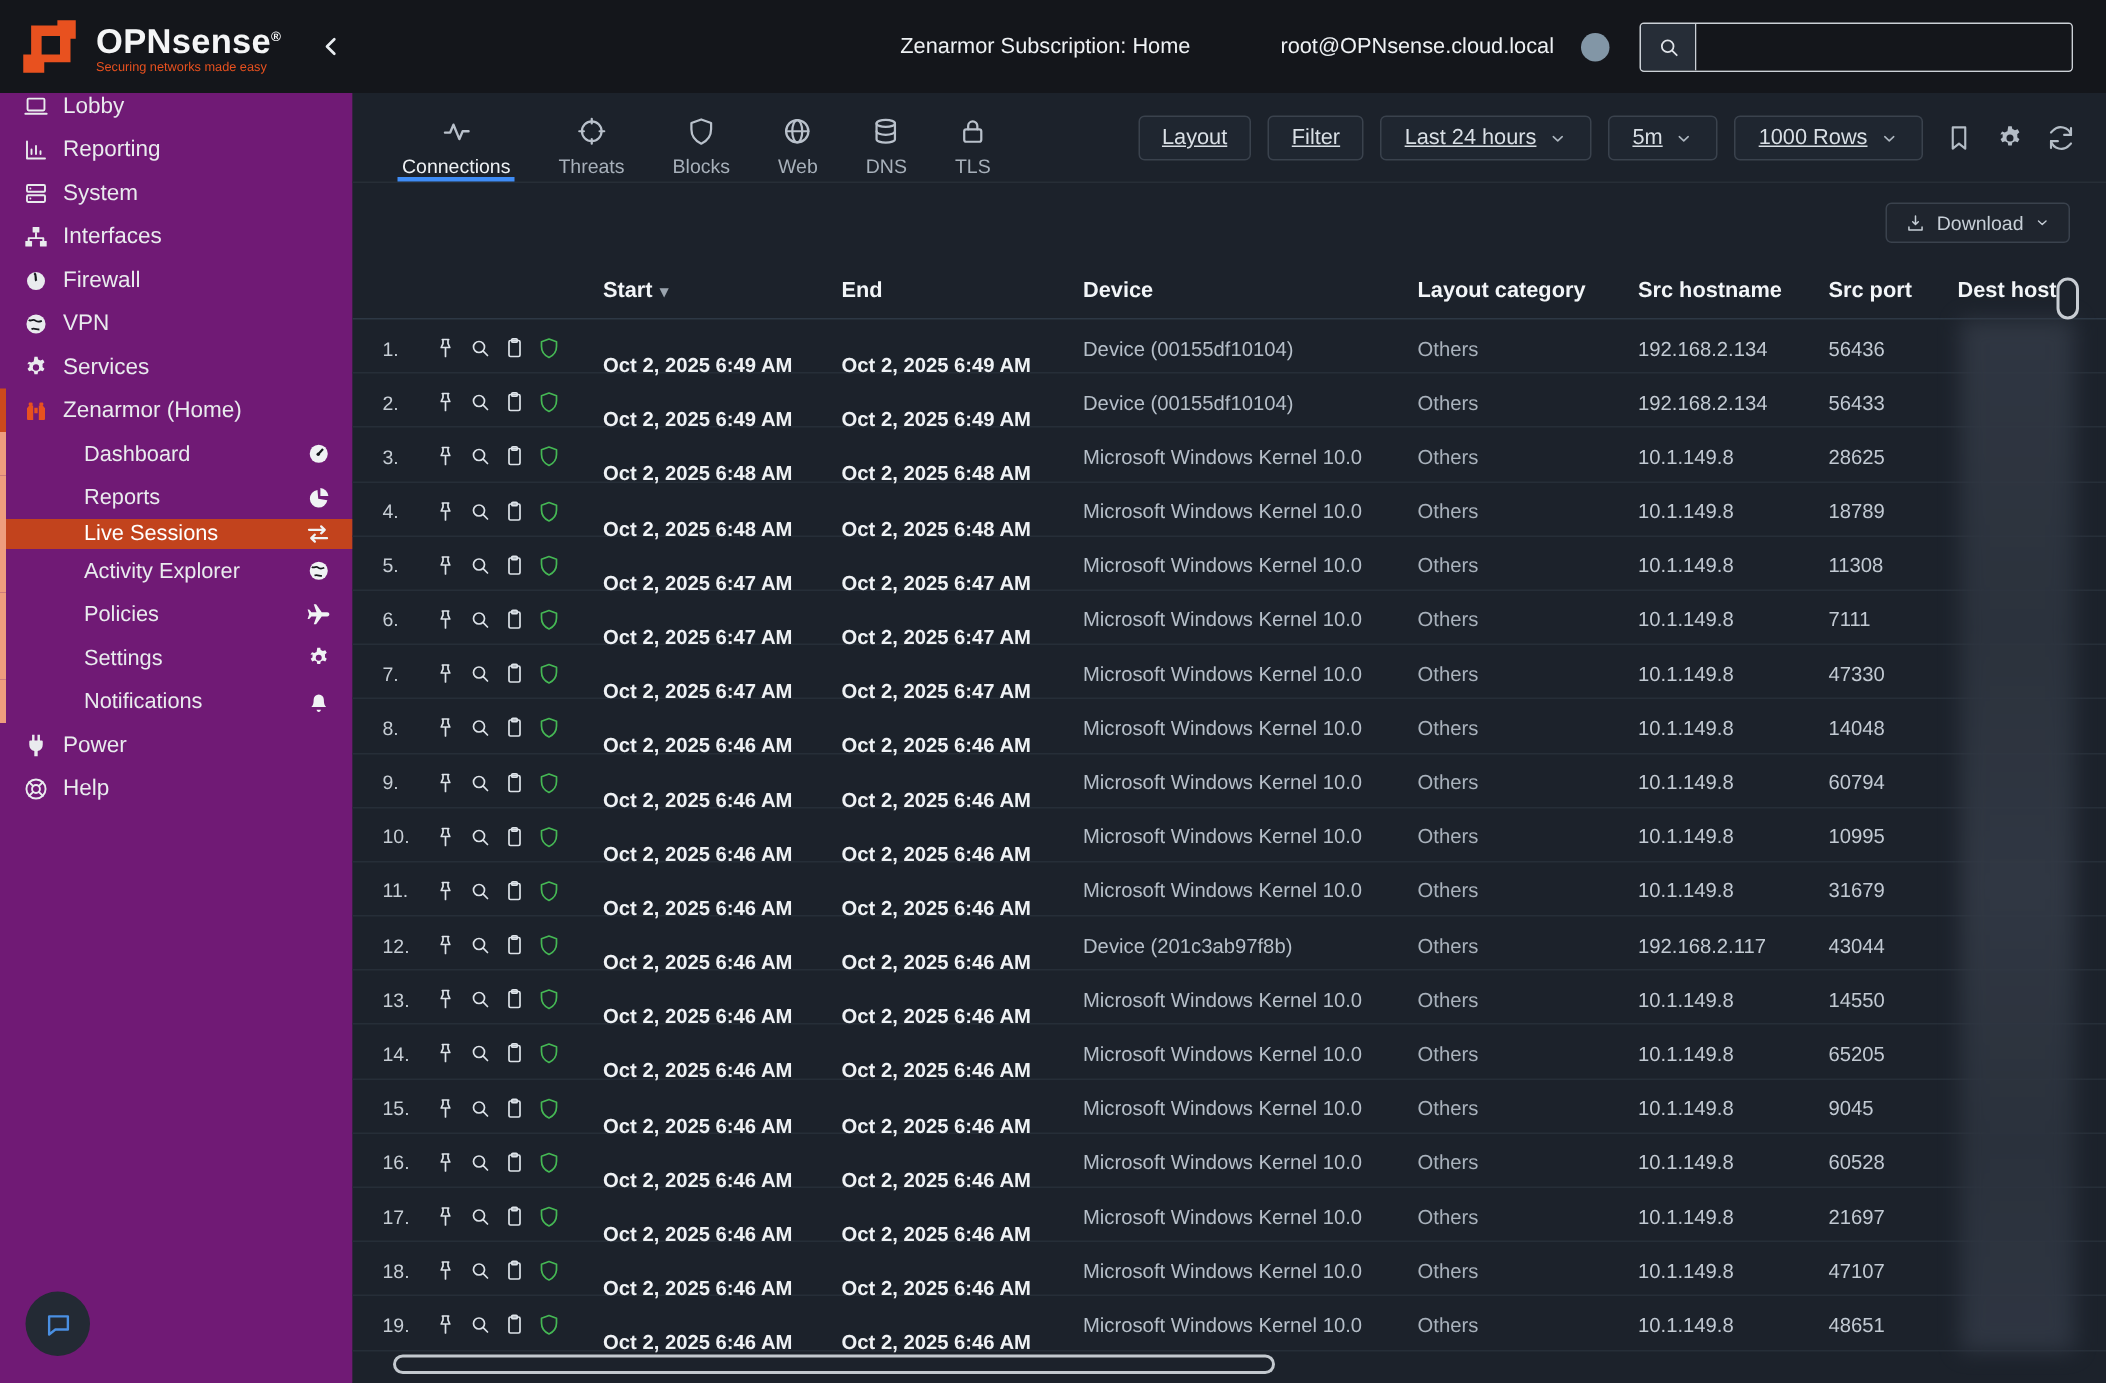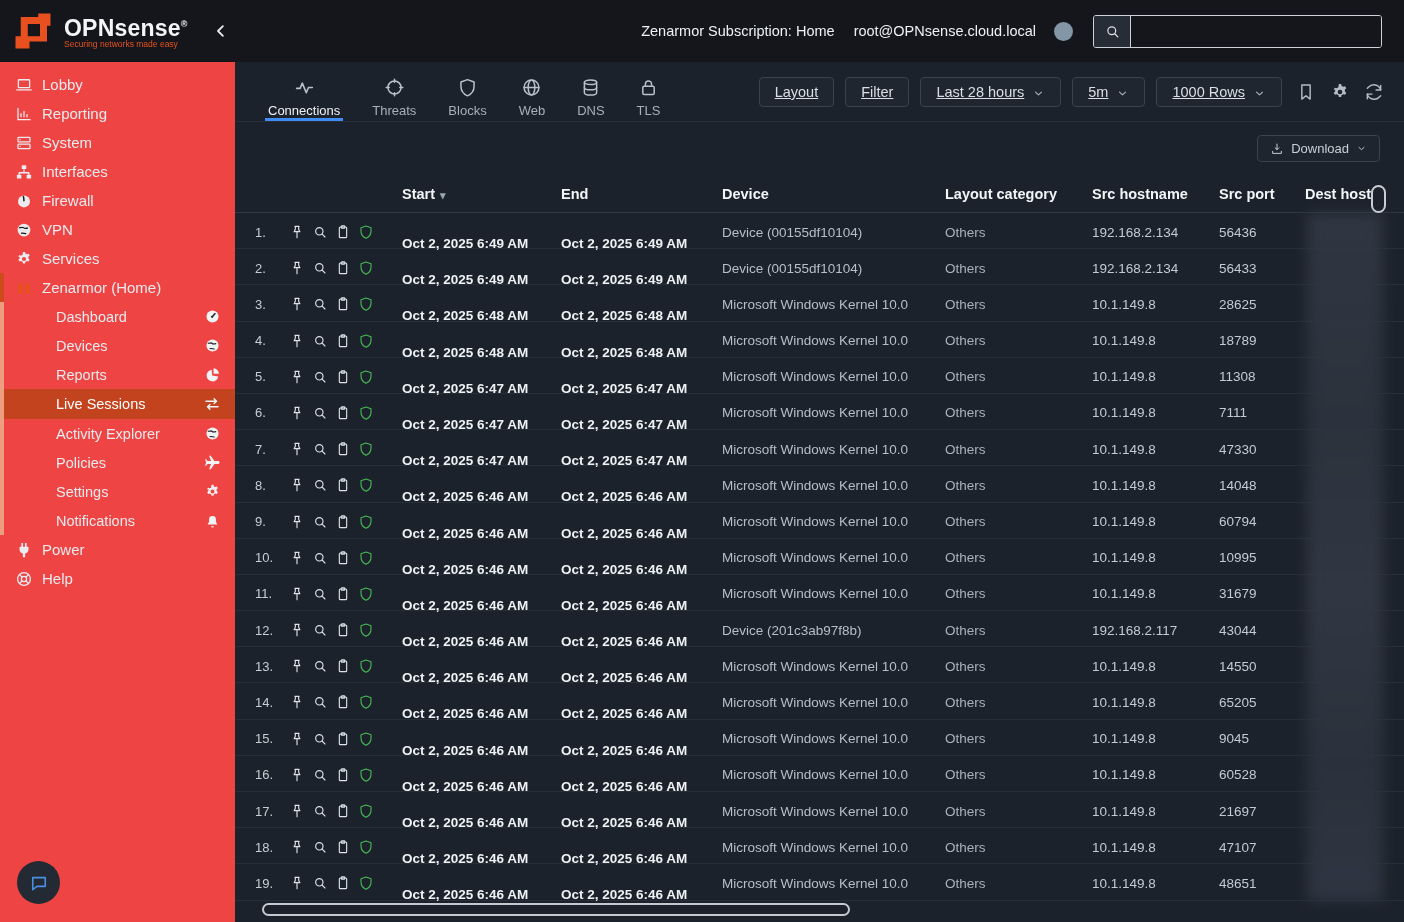--- a/index.html
+++ b/index.html
@@ -14,42 +14,42 @@
   .topbar { position:fixed; top:0; left:0; width:1404px; height:62px; background:#14161b;
     display:flex; align-items:center; z-index:50; }
   .brand { display:flex; align-items:center; margin-left:12px; }
   .brand-text { margin-left:10px; }
   .brand-name { color:#f4f5f6; font-size:23px; font-weight:bold; letter-spacing:.2px; line-height:22px;text-align:center; }
   .brand-name sup { font-size:9px; }
   .brand-tagline { color:#e8511f; font-size:8.5px; margin-top:1px; }
   .collapse-btn { color:#e9edf1; font-size:20px; margin-left:24px; cursor:pointer; line-height:0; }
   .topbar-right { margin-left:auto; display:flex; align-items:center; }
   .subscription { color:#eef1f4; font-size:14.5px; }
-  .username { color:#eef1f4; font-size:14.5px; margin-left:19px; }
+  .username { color:#eef1f4; font-size:14.5px; margin-left:60px; }
   .status-dot { width:19px; height:19px; border-radius:50%; background:#8296a6; margin-left:18px; }
   .searchbox { display:flex; align-items:stretch; margin-left:20px; margin-right:22px;
     width:289px; height:33px; border:1px solid #ccd1d7; border-radius:3px; overflow:hidden; }
   .searchbox .sicon { width:37px; background:#262d37; border-right:1px solid #ccd1d7;
     display:flex; align-items:center; justify-content:center; color:#dfe3e8; }
   .searchbox input { flex:1; background:#14161b; border:none; outline:none; color:#e9edf1;
     font-size:14px; padding:0 8px; }
 
   
-  .sidebar { position:fixed; top:62px; left:0; width:235px; bottom:0; background:#ef4444; padding-top:8px; }
+  .sidebar { position:fixed; top:48px; left:0; width:235px; bottom:0; background:#701a75; padding-top:8px; }
   .side-item { height:29px; display:flex; align-items:center; color:#e9ebee; font-size:15px;
     cursor:pointer; position:relative; }
   .side-item .lic { width:20px; margin-left:14px; margin-right:8px; display:flex; justify-content:center; color:#e9ebee; }
   .side-item.zen .lic { color:#e8511f; }
   .side-item .lbl { white-space:nowrap; }
   .strip-red { border-left:4px solid #cc4a1c; }
   .strip-salmon { border-left:4px solid #ee9d7e; }
   .sub-item { height:29px; display:flex; align-items:center; color:#e9ebee; font-size:14.5px;
     cursor:pointer; position:relative; padding-left:52px; }
   .sub-item .ric { position:absolute; right:14px; color:#f0f2f4; display:flex; }
-  .sub-item.active { background:#c2431d; height:30px; }
+  .sub-item.active { background:#c2431d; height:20px; }
   .sub-item.active .lbl { color:#ffffff; }
 
   
   .main { position:fixed; top:62px; left:235px; width:1169px; bottom:0; background:#1c222b; }
 
   .tabbar { height:60px; border-bottom:1px solid #272e37; display:flex; align-items:stretch; position:relative; }
   .tabs { display:flex; margin-left:30px; gap:26px;align-items:flex-end; }
   .tab { display:flex; flex-direction:column; align-items:center; justify-content:center; gap:5px;
     padding:6px 3px 0 3px; color:#a7b0ba; font-size:13px; cursor:pointer; border-bottom:3px solid transparent; }
   .tab .tic { color:#b9c1cb; }
@@ -326,28 +326,20 @@
         </svg>
       </span>
     <span class="lbl">Zenarmor (Home)</span>
   </div>
 
   <div class="sub-item strip-salmon">
     <span class="lbl">Dashboard</span>
     <span class="ric">
         <svg class="ic" width="17" height="17">
           <use href="#sym-gauge"></use>
-        </svg>
-      </span>
-  </div>
-  <div class="sub-item strip-salmon">
-    <span class="lbl">Devices</span>
-    <span class="ric">
-        <svg class="ic" width="17" height="17">
-          <use href="#sym-globe"></use>
         </svg>
       </span>
   </div>
   <div class="sub-item strip-salmon">
     <span class="lbl">Reports</span>
     <span class="ric">
         <svg class="ic" width="17" height="17">
           <use href="#sym-pie"></use>
         </svg>
       </span>
@@ -452,21 +444,21 @@
       </div>
     </div>
     <div class="toolbar">
       <button class="tbtn">
           <span>Layout</span>
         </button>
       <button class="tbtn">
           <span>Filter</span>
         </button>
       <button class="tbtn">
-        <span>Last 28 hours</span>
+        <span>Last 24 hours</span>
         <span class="chev"><svg class="ic stroke" width="13" height="13">
               <use href="#sym-chev-down"></use>
             </svg></span>
       </button>
       <button class="tbtn">
         <span>5m</span>
         <span class="chev"><svg class="ic stroke" width="13" height="13">
               <use href="#sym-chev-down"></use>
             </svg></span>
       </button>

